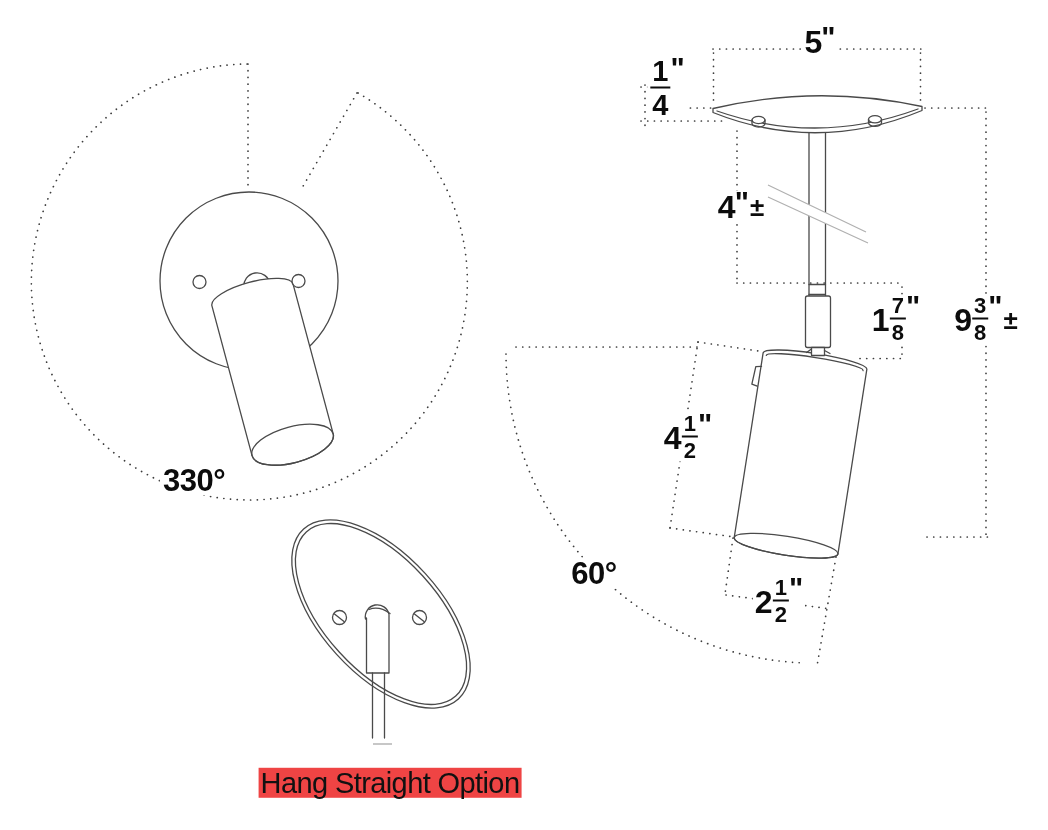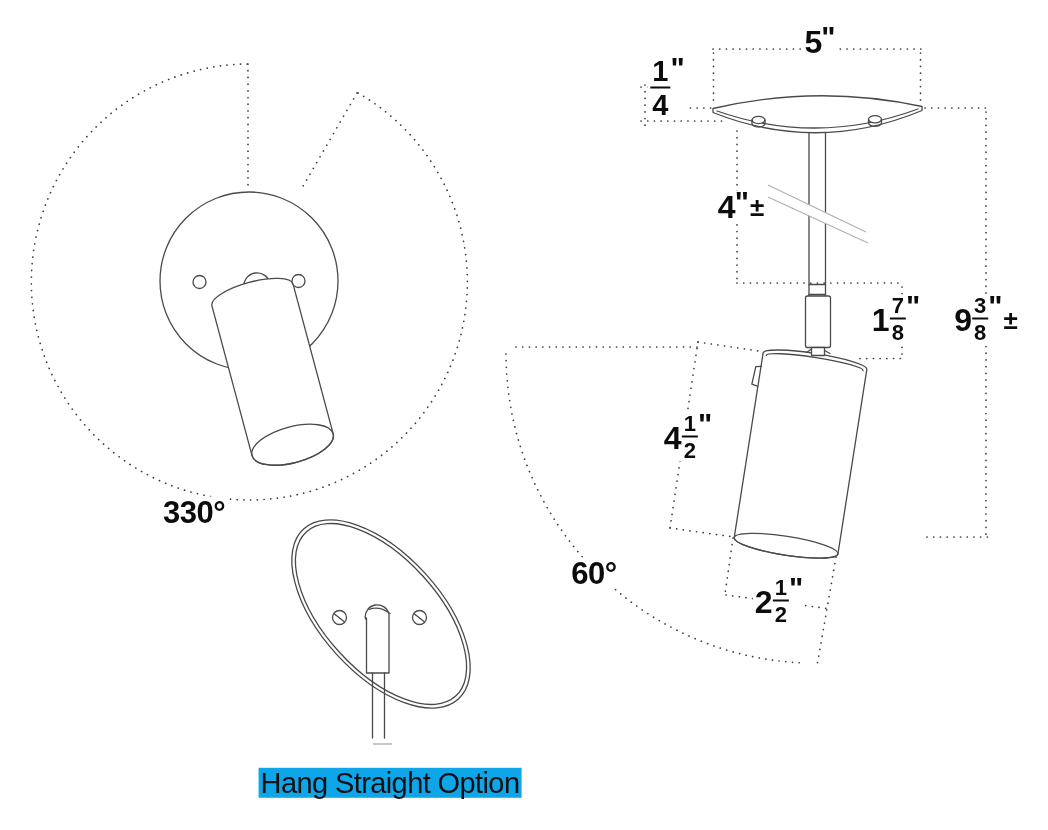--- a/index.html
+++ b/index.html
@@ -19,21 +19,21 @@
   .fr{display:flex;flex-direction:column;align-items:center;margin-left:1px;}
   .n{font-size:22px;line-height:1;padding:0 2px 1px 2px;border-bottom:2.4px solid #0c0c0c;}
   .d{font-size:22px;line-height:1;padding-top:2px;}
   .fr.big .n{font-size:29px;}
   .fr.big .d{font-size:29px;}
   .u{font-size:30px;align-self:flex-start;line-height:1;margin-top:-4px;}
   .pm{font-size:26px;margin-left:1px;}
   .angle{position:absolute;transform:translate(-50%,-50%);font-weight:700;font-size:31px;
          letter-spacing:-0.5px;color:#0c0c0c;background:#fff;padding:0 3px;line-height:1;}
   .caption{position:absolute;transform:translate(-50%,-50%);font-weight:400;font-size:29px;
-           letter-spacing:-0.6px;color:#111;background:#0ea5e9;padding:0 2px;line-height:1.05;}
+           letter-spacing:-0.6px;color:#111;background:#ef4444;padding:0 2px;line-height:1.05;}
 </style>
 </head>
 <body>
 
 <div id="stage">
 
   <svg width="1048" height="830" viewBox="0 0 1048 830">
 
     <g>
       <path class="dt" d="M713 49 H922"></path>
@@ -165,18 +165,18 @@
 
   <div class="dim" style="left:779px;top:601px">
     <span class="w">2</span>
     <span class="fr">
       <span class="n">1</span>
       <span class="d">2</span>
     </span>
       <span class="u">"</span>
   </div>
 
-  <div class="angle" style="left:194px;top:512px">330°</div>
+  <div class="angle" style="left:194px;top:480px">330°</div>
   <div class="angle" style="left:594px;top:573px">60°</div>
 
   <div class="caption" style="left:390px;top:783px">Hang Straight Option</div>
 
 </div>
 
 </body></html>

